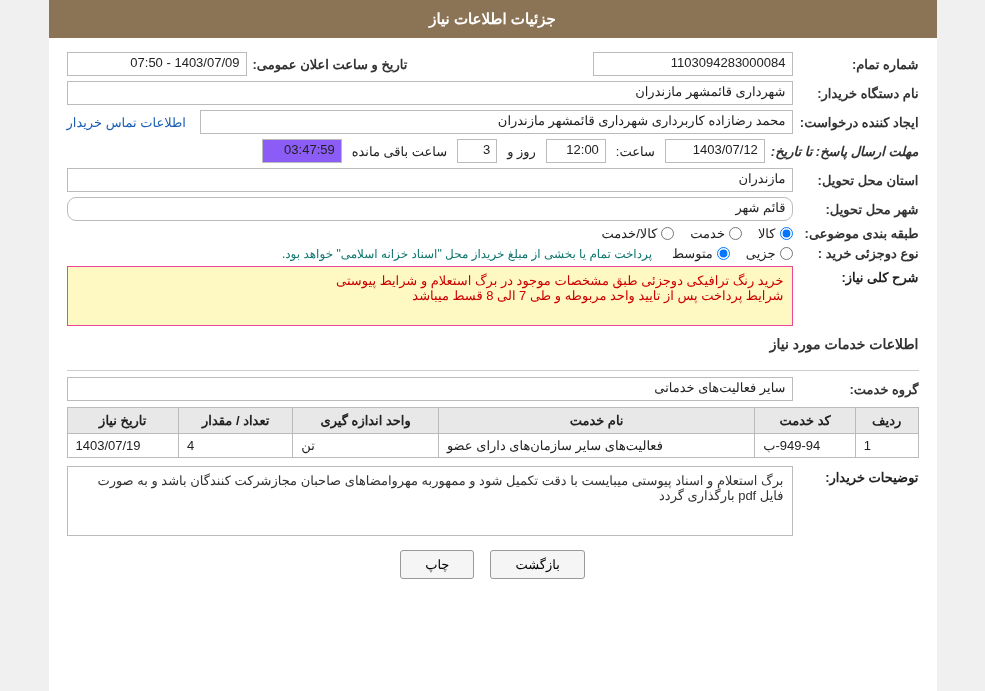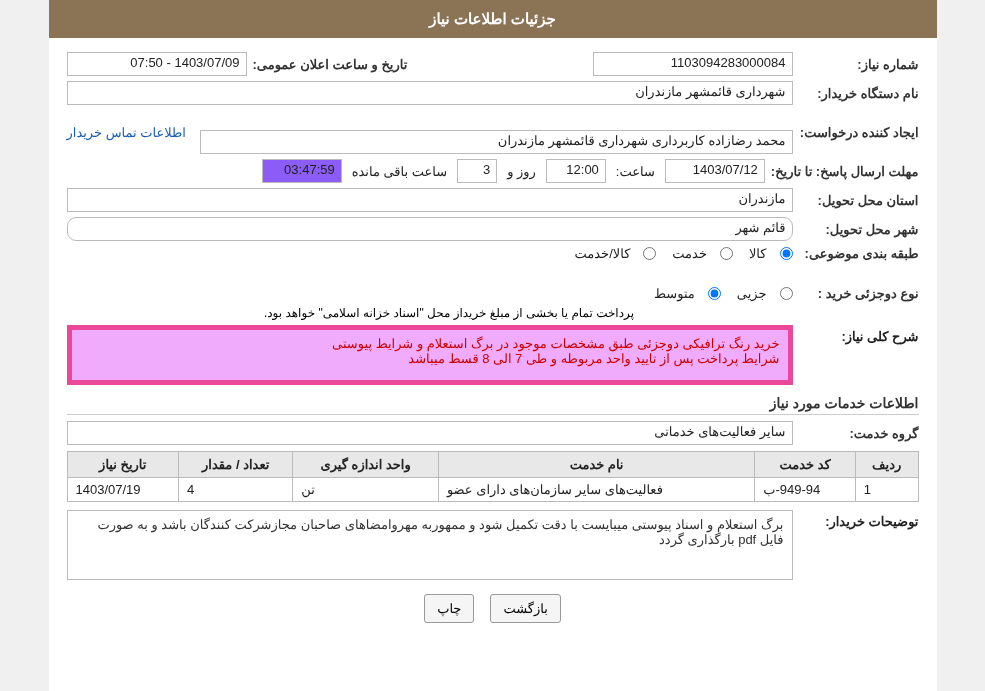--- a/index.html
+++ b/index.html
@@ -32,43 +32,42 @@
     .blue-link {
       color: #1a5fb4;
       cursor: pointer;
     }
     .section-title {
       font-size: 14px;
       font-weight: bold;
       color: #333;
       margin: 10px 0 6px 0;
       border-bottom: 1px solid #ccc;
-      padding-bottom: 3px;
+      padding-bottom: 18px;
     }
     .radio-group {
       display: flex;
       align-items: center;
       gap: 16px;
       direction: rtl;
     }
     .radio-group label {
       display: flex;
       align-items: center;
-      gap: 13px;
+      gap: 4px;
       cursor: pointer;
     }
     .process-note {
       font-size: 12px;
-      color: #000000;
+      color: #0f766e;
       padding-right: 4px;
-      margin-top: 40px;
     }
     .sharh-box {
-      border: 5px solid #ec4899;
-      background: #f0abfc;
+      border: 1px solid #ec4899;
+      background: #fef9c3;
       min-height: 60px;
       padding: 6px 8px;
       font-size: 13px;
       direction: rtl;
       text-align: right;
       color: #c00;
     }
     .services-table {
       width: 100%;
       border-collapse: collapse;
@@ -98,21 +97,21 @@
       text-align: right;
       color: #333;
     }
     .btn-row {
       display: flex;
       justify-content: center;
       gap: 16px;
       margin: 14px 0 8px 0;
     }
     .btn {
-      padding: 6px 12px;
+      padding: 6px 24px;
       border: 1px solid #999;
       border-radius: 3px;
       background: #f5f5f5;
       cursor: pointer;
       font-size: 13px;
       font-family: Tahoma, Arial, sans-serif;
     }
     .relative-wrap {
       position: relative;
     }
@@ -146,40 +145,40 @@
 
 <div class="container">
 
   <div class="header-bar">
     <span>جزئیات اطلاعات نیاز</span>
   </div>
 
   <div class="main-content relative-wrap">
 
     <div class="info-row" style="margin-bottom:5px;">
-      <span class="lbl">شماره نیاز:</span>
+      <span class="lbl">شماره تمام:</span>
       <span class="val" style="min-width:200px;flex:0 0 auto;">1103094283000084</span>
       <span style="flex:1;"></span>
       <span class="lbl" style="min-width:auto;">تاریخ و ساعت اعلان عمومی:</span>
       <span class="val" style="min-width:180px;flex:0 0 auto;">1403/07/09 - 07:50</span>
     </div>
 
     <div class="info-row" style="margin-bottom:5px;">
       <span class="lbl">نام دستگاه خریدار:</span>
       <span class="val" style="flex:1;">شهرداری قائمشهر مازندران</span>
     </div>
 
     <div class="info-row" style="margin-bottom:5px;">
       <span class="lbl">ایجاد کننده درخواست:</span>
-      <span class="val" style="flex:1;margin-top:20px;">محمد رضازاده کاربرداری شهرداری قائمشهر مازندران</span>
+      <span class="val" style="flex:1;">محمد رضازاده کاربرداری شهرداری قائمشهر مازندران</span>
       <span style="margin-right:8px;" class="blue-link">اطلاعات تماس خریدار</span>
     </div>
 
     <div class="info-row" style="margin-bottom:5px; flex-wrap:nowrap;">
-      <span class="lbl" style="min-width:145px;">مهلت ارسال پاسخ: تا تاریخ:</span>
+      <span class="lbl" style="min-width:145px;font-style:italic;">مهلت ارسال پاسخ: تا تاریخ:</span>
       <span class="val" style="min-width:100px;flex:0 0 auto;">1403/07/12</span>
       <span style="padding:0 4px;text-align:right;">ساعت:</span>
       <span class="val" style="min-width:60px;flex:0 0 auto;">12:00</span>
       <span style="padding:0 4px;">روز و</span>
       <span class="val" style="min-width:40px;flex:0 0 auto;">3</span>
       <span style="padding:0 4px;">ساعت باقی مانده</span>
       <span class="val" style="min-width:80px;flex:0 0 auto;background:#8b5cf6;">03:47:59</span>
     </div>
 
     <div class="info-row" style="margin-bottom:5px;">

